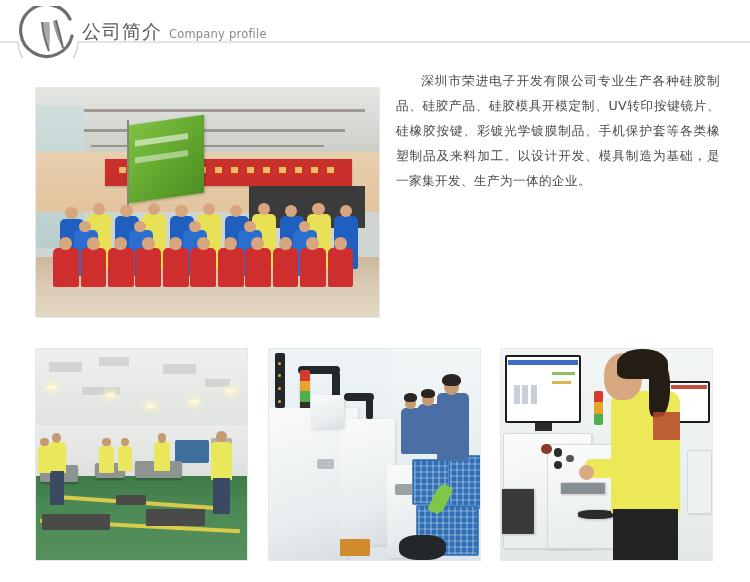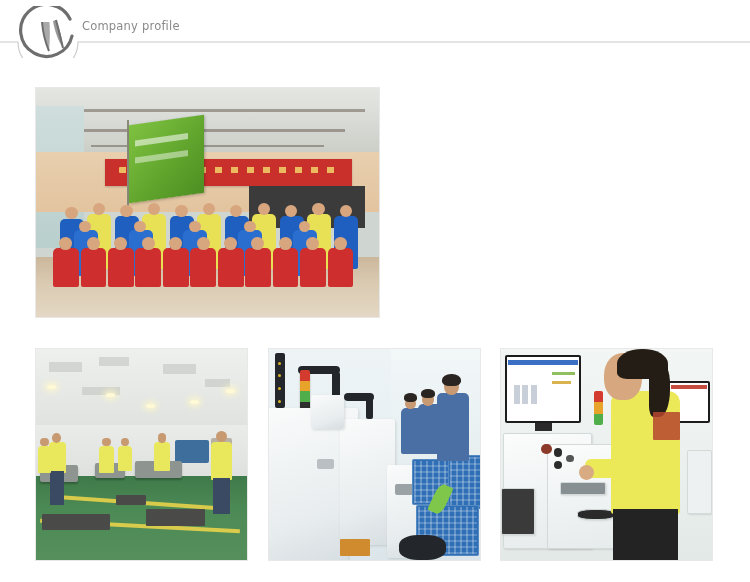--- a/index.html
+++ b/index.html
@@ -234,20 +234,21 @@
     <svg width="62" height="60" viewBox="0 0 62 60">
       <path d="M55 13 A26 26 0 1 0 57 30" fill="none" stroke="#6e6e6e" stroke-width="3.2" stroke-linecap="round"></path>
       <path d="M27 16 C28 28 31 38 34 45 C35 34 35 24 34.5 16" fill="#9a9a9a" opacity="0.85"></path>
       <path d="M38 15 C40 27 44 36 48 42 C47 31 44 21 41 14" fill="#8d8d8d" opacity="0.9"></path>
       <path d="M27 16 C28 28 31 38 34 45" fill="none" stroke="#6e6e6e" stroke-width="2"></path>
       <path d="M41 14 C44 25 46 34 48 42" fill="none" stroke="#6e6e6e" stroke-width="2"></path>
     </svg>
   </div>
 
   <div class="header-title-wrap">
+    <span class="header-title-cn">公司简介</span>
     <span class="header-title-en">Company profile</span>
   </div>
 
   <div class="header-divider">
     <svg width="750" height="24" viewBox="0 0 750 24" preserveAspectRatio="none">
       <path d="M0 8 L18 8 A30 30 0 0 0 78 8 L750 8" fill="none" stroke="#c9c9c9" stroke-width="1.1"></path>
     </svg>
   </div>
 </div>
 
@@ -318,20 +319,21 @@
     <div class="gp-person" style="left:69%;top:70%;width:7.5%;height:17%;background:#cf2e2e;"></div>
     <div class="gp-head" style="left:70.8%;top:65%;width:3.8%;height:5.6%;"></div>
     <div class="gp-person" style="left:77%;top:70%;width:7.5%;height:17%;background:#cf2e2e;"></div>
     <div class="gp-head" style="left:78.8%;top:65%;width:3.8%;height:5.6%;"></div>
     <div class="gp-person" style="left:85%;top:70%;width:7.5%;height:17%;background:#cf2e2e;"></div>
     <div class="gp-head" style="left:86.8%;top:65%;width:3.8%;height:5.6%;"></div>
   </div>
 </div>
 
 <div class="intro-text">
+  <p class="intro-para">深圳市荣进电子开发有限公司专业生产各种硅胶制品、硅胶产品、硅胶模具开模定制、UV转印按键镜片、硅橡胶按键、彩镀光学镀膜制品、手机保护套等各类橡塑制品及来料加工。以设计开发、模具制造为基础，是一家集开发、生产为一体的企业。</p>
 </div>
 
 <div class="photo-row">
 
   <div class="thumb">
     <div class="photo-inner">
       <div class="f1-ceiling"></div>
       <div class="f1-tile" style="left:6%;top:6%;width:16%;height:5%;"></div>
       <div class="f1-tile" style="left:30%;top:4%;width:14%;height:4%;"></div>
       <div class="f1-tile" style="left:60%;top:7%;width:16%;height:5%;"></div>

